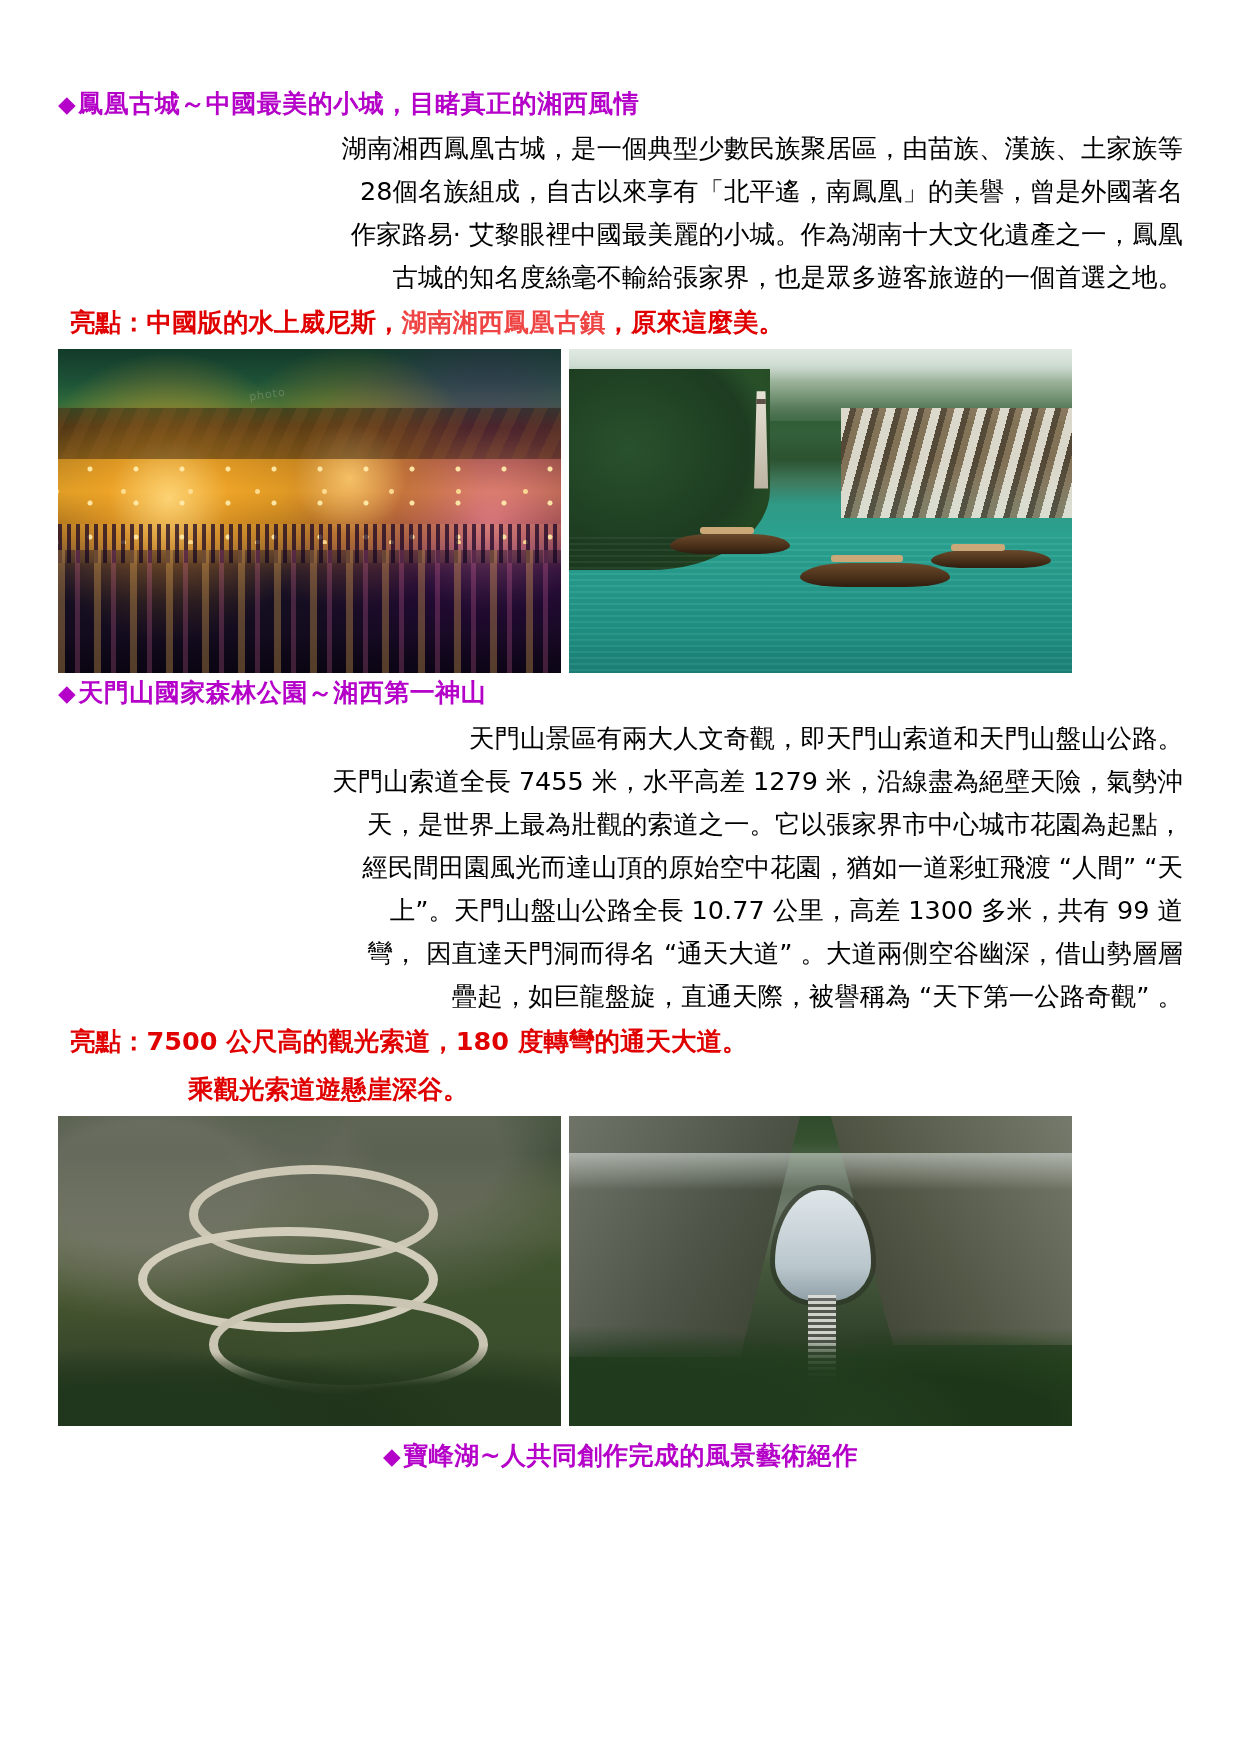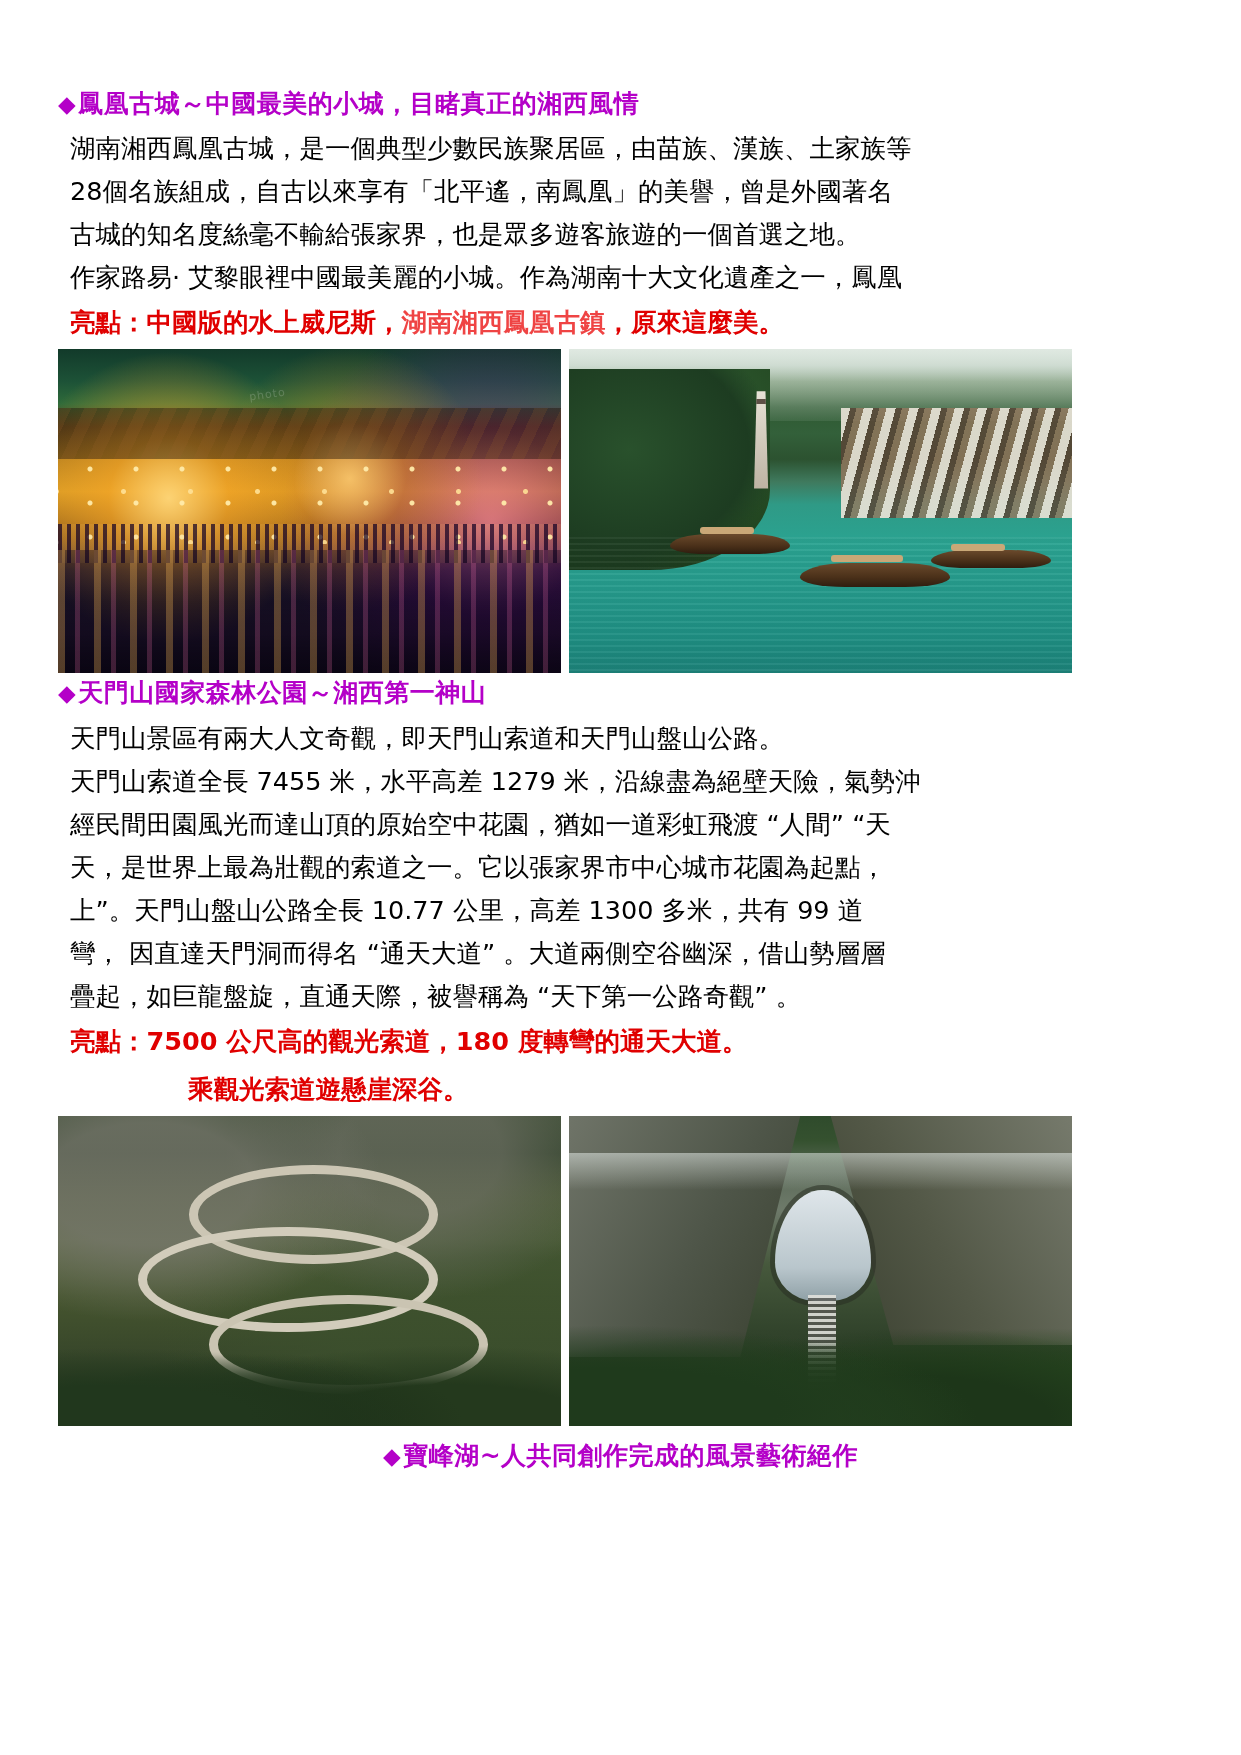--- a/index.html
+++ b/index.html
@@ -38,21 +38,21 @@
     margin-right: 2px;
   }
 
   
   .body-text {
     font-size: 25.5px;
     line-height: 43px;
     color: #000000;
     margin: 0;
     padding-left: 12px;
-    text-align: left;
+    text-align: right;
   }
   .body-text .ln {
     display: block;
     white-space: nowrap;
   }
 
   
   .highlight {
     font-size: 25.5px;
     font-weight: bold;
@@ -294,22 +294,22 @@
 <div class="page">
 
   <div>
     <div class="section-heading">
       <span class="diamond">◆</span><span>鳳凰古城～中國最美的小城，目睹真正的湘西風情</span>
     </div>
 
     <div class="body-text">
       <span class="ln">湖南湘西鳳凰古城，是一個典型少數民族聚居區，由苗族、漢族、土家族等</span>
       <span class="ln">28個名族組成，自古以來享有「北平遙，南鳳凰」的美譽，曾是外國著名</span>
+      <span class="ln">作家路易· 艾黎眼裡中國最美麗的小城。作為湖南十大文化遺產之一，鳳凰</span>
       <span class="ln">古城的知名度絲毫不輸給張家界，也是眾多遊客旅遊的一個首選之地。</span>
-      <span class="ln">作家路易· 艾黎眼裡中國最美麗的小城。作為湖南十大文化遺產之一，鳳凰</span>
     </div>
 
     <div class="highlight">
       <span>亮點：中國版的水上威尼斯，</span><span class="blue">湖南湘西鳳凰古鎮</span><span>，原來這麼美。</span>
     </div>
 
     <div class="img-row">
       <div class="photo first-row ph-night">
         <div class="roofs"></div>
         <div class="lamps"></div>
@@ -334,22 +334,22 @@
   </div>
 
   <div>
     <div class="section-heading">
       <span class="diamond">◆</span><span>天門山國家森林公園～湘西第一神山</span>
     </div>
 
     <div class="body-text">
       <span class="ln">天門山景區有兩大人文奇觀，即天門山索道和天門山盤山公路。</span>
       <span class="ln">天門山索道全長 7455 米，水平高差 1279 米，沿線盡為絕壁天險，氣勢沖</span>
+      <span class="ln">天，是世界上最為壯觀的索道之一。它以張家界市中心城市花園為起點，</span>
       <span class="ln">經民間田園風光而達山頂的原始空中花園，猶如一道彩虹飛渡 “人間” “天</span>
-      <span class="ln">天，是世界上最為壯觀的索道之一。它以張家界市中心城市花園為起點，</span>
       <span class="ln">上”。天門山盤山公路全長 10.77 公里，高差 1300 多米，共有 99 道</span>
       <span class="ln">彎， 因直達天門洞而得名 “通天大道” 。大道兩側空谷幽深，借山勢層層</span>
       <span class="ln">疊起，如巨龍盤旋，直通天際，被譽稱為 “天下第一公路奇觀” 。</span>
     </div>
 
     <div class="highlight">亮點：7500 公尺高的觀光索道，180 度轉彎的通天大道。</div>
     <div class="highlight indent">乘觀光索道遊懸崖深谷。</div>
 
     <div class="img-row">
       <div class="photo second-row ph-road">

